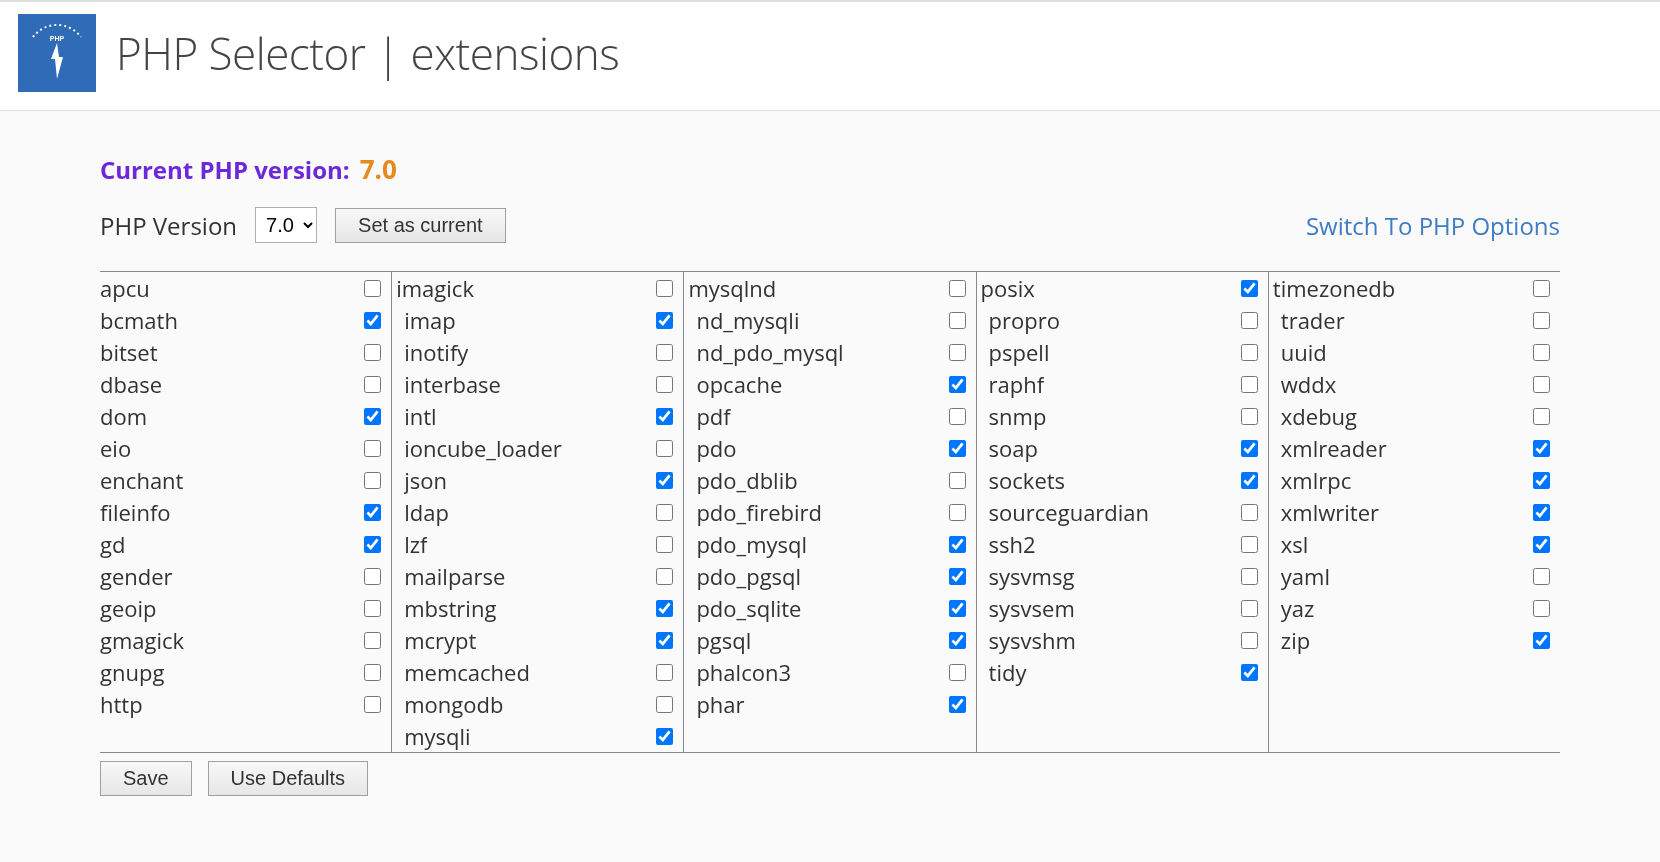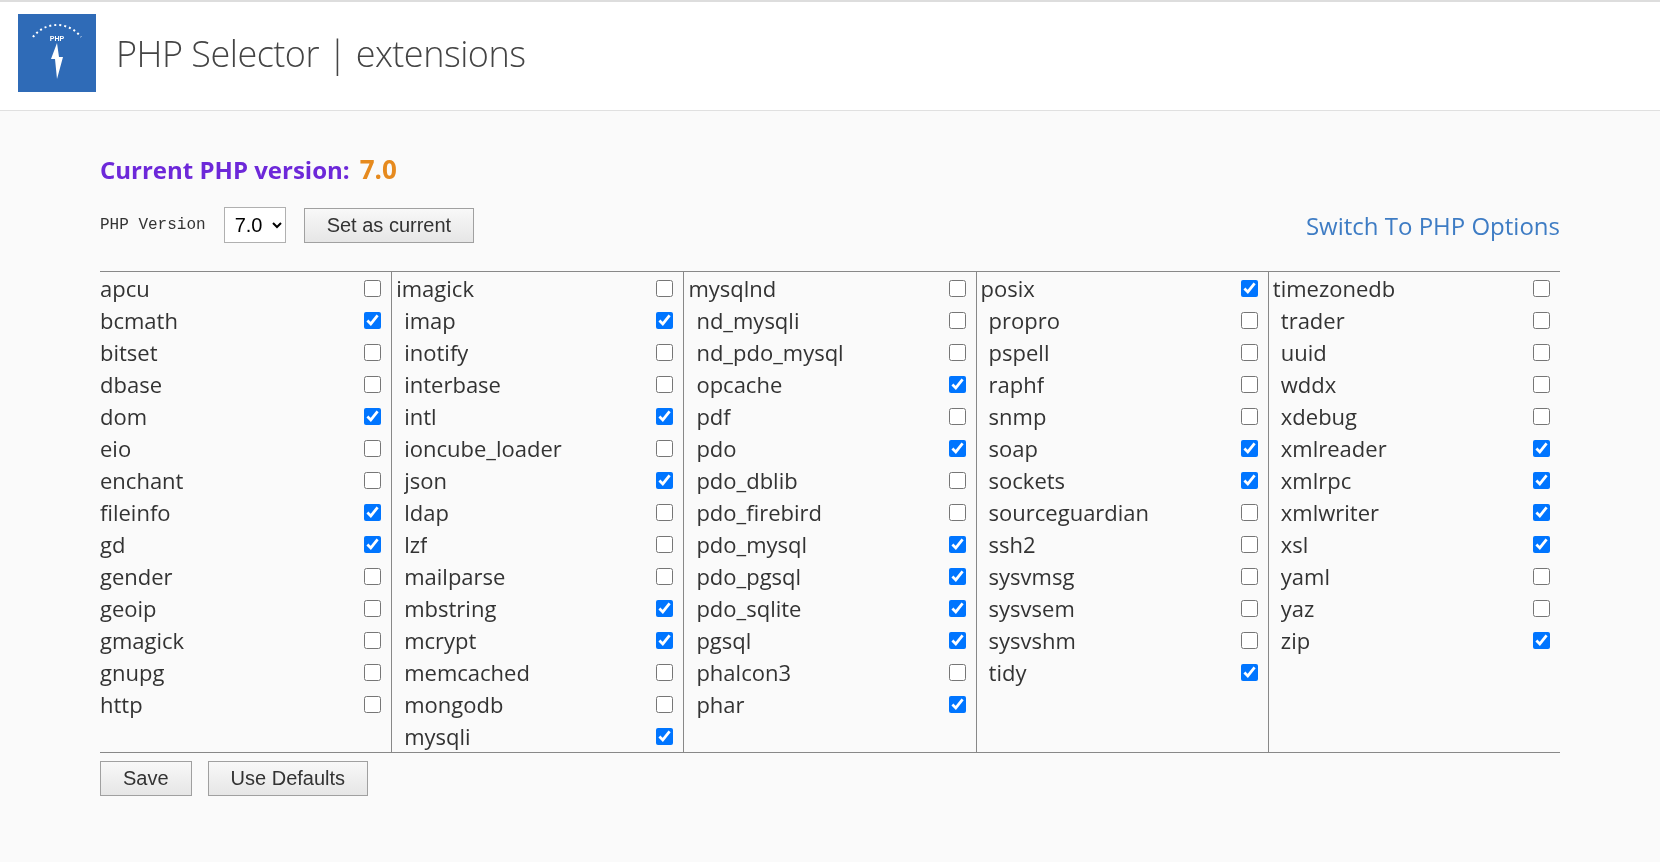--- a/index.html
+++ b/index.html
@@ -26,21 +26,21 @@
     background: #2f6bb7;
     display: flex;
     align-items: center;
     justify-content: center;
     color: #fff;
     flex-shrink: 0;
   }
   .header .icon-box svg { width: 60px; height: 60px; }
   .header h1 {
     font-weight: 300;
-    font-size: 36px;
+    font-size: 44px;
     margin-left: 20px;
     color: #444;
     letter-spacing: -0.5px;
   }
   .content {
     padding: 40px 100px 40px 100px;
   }
   .version-row {
     display: flex;
     align-items: baseline;
@@ -58,23 +58,22 @@
     color: #e68a1e;
   }
   .selector-row {
     display: flex;
     align-items: center;
     gap: 18px;
     margin-bottom: 28px;
     position: relative;
   }
   .selector-row .label {
-    font-size: 16px;
+    font-size: 24px;
     color: #333;
-    font-family: Liberation Mono, monospace;
   }
   select {
     font-size: 20px;
     padding: 4px 6px;
     border: 1px solid #b0b0b0;
     background: #fff;
     height: 36px;
   }
   button.btn {
     font-size: 20px;

